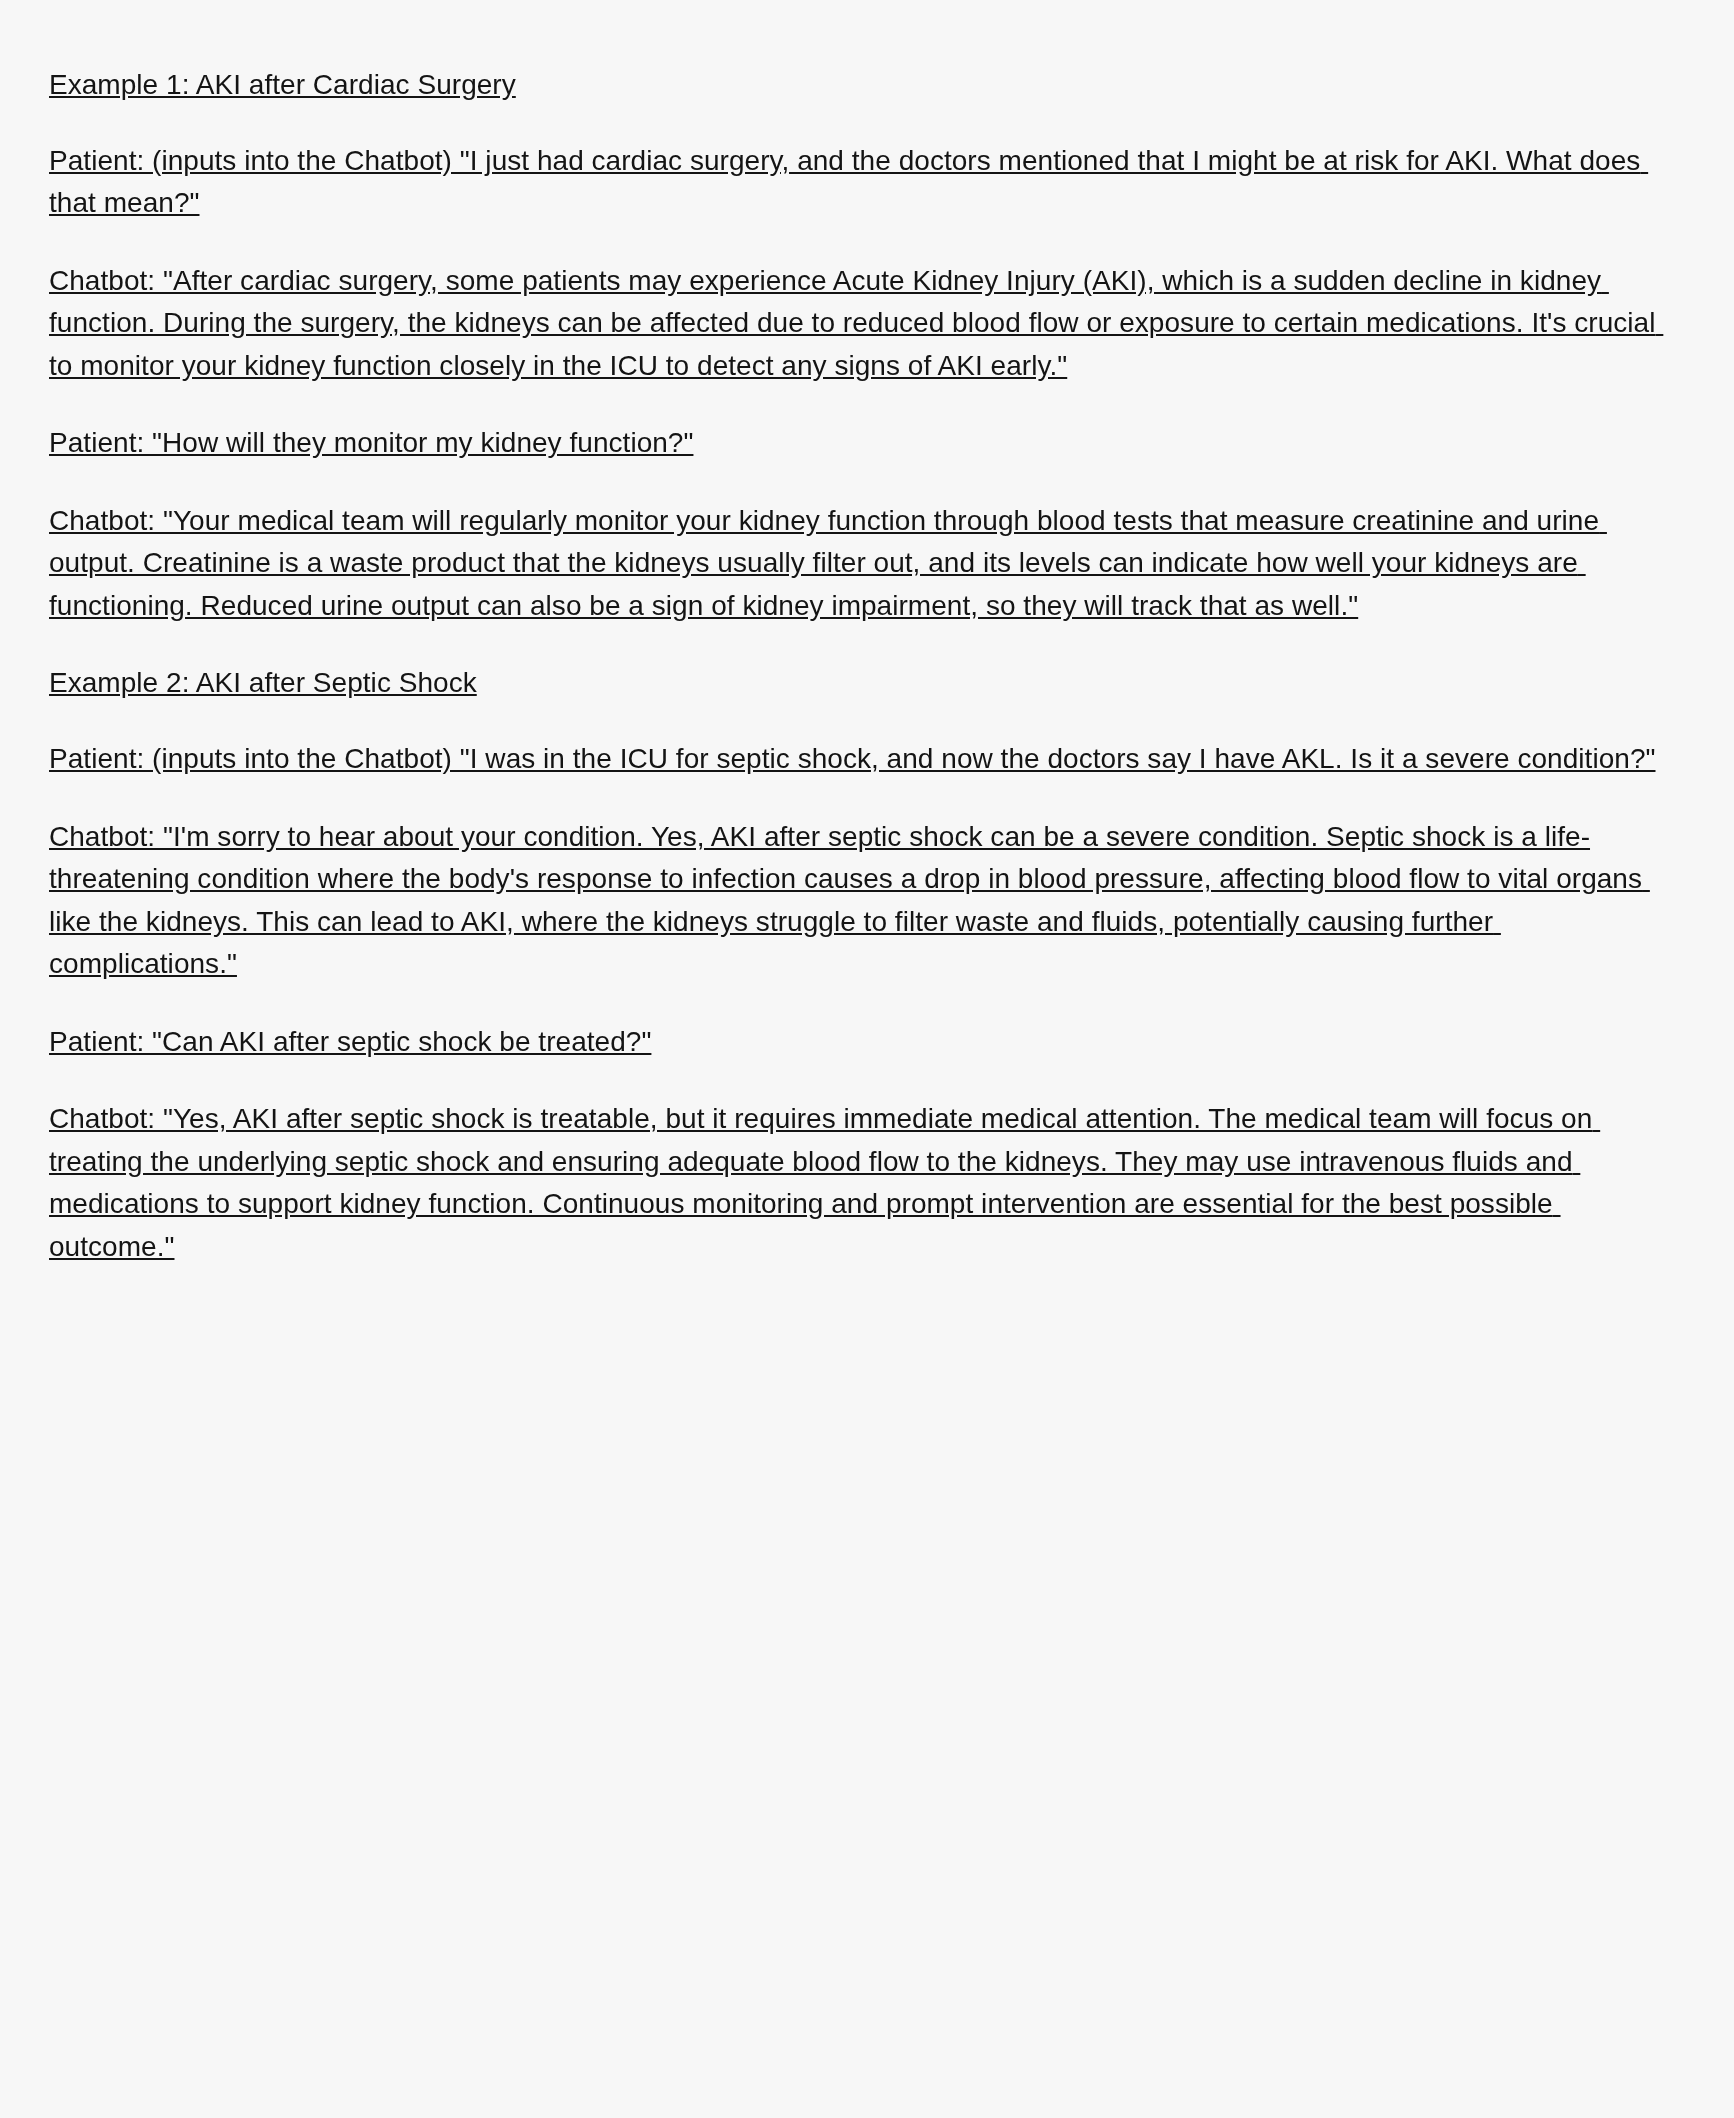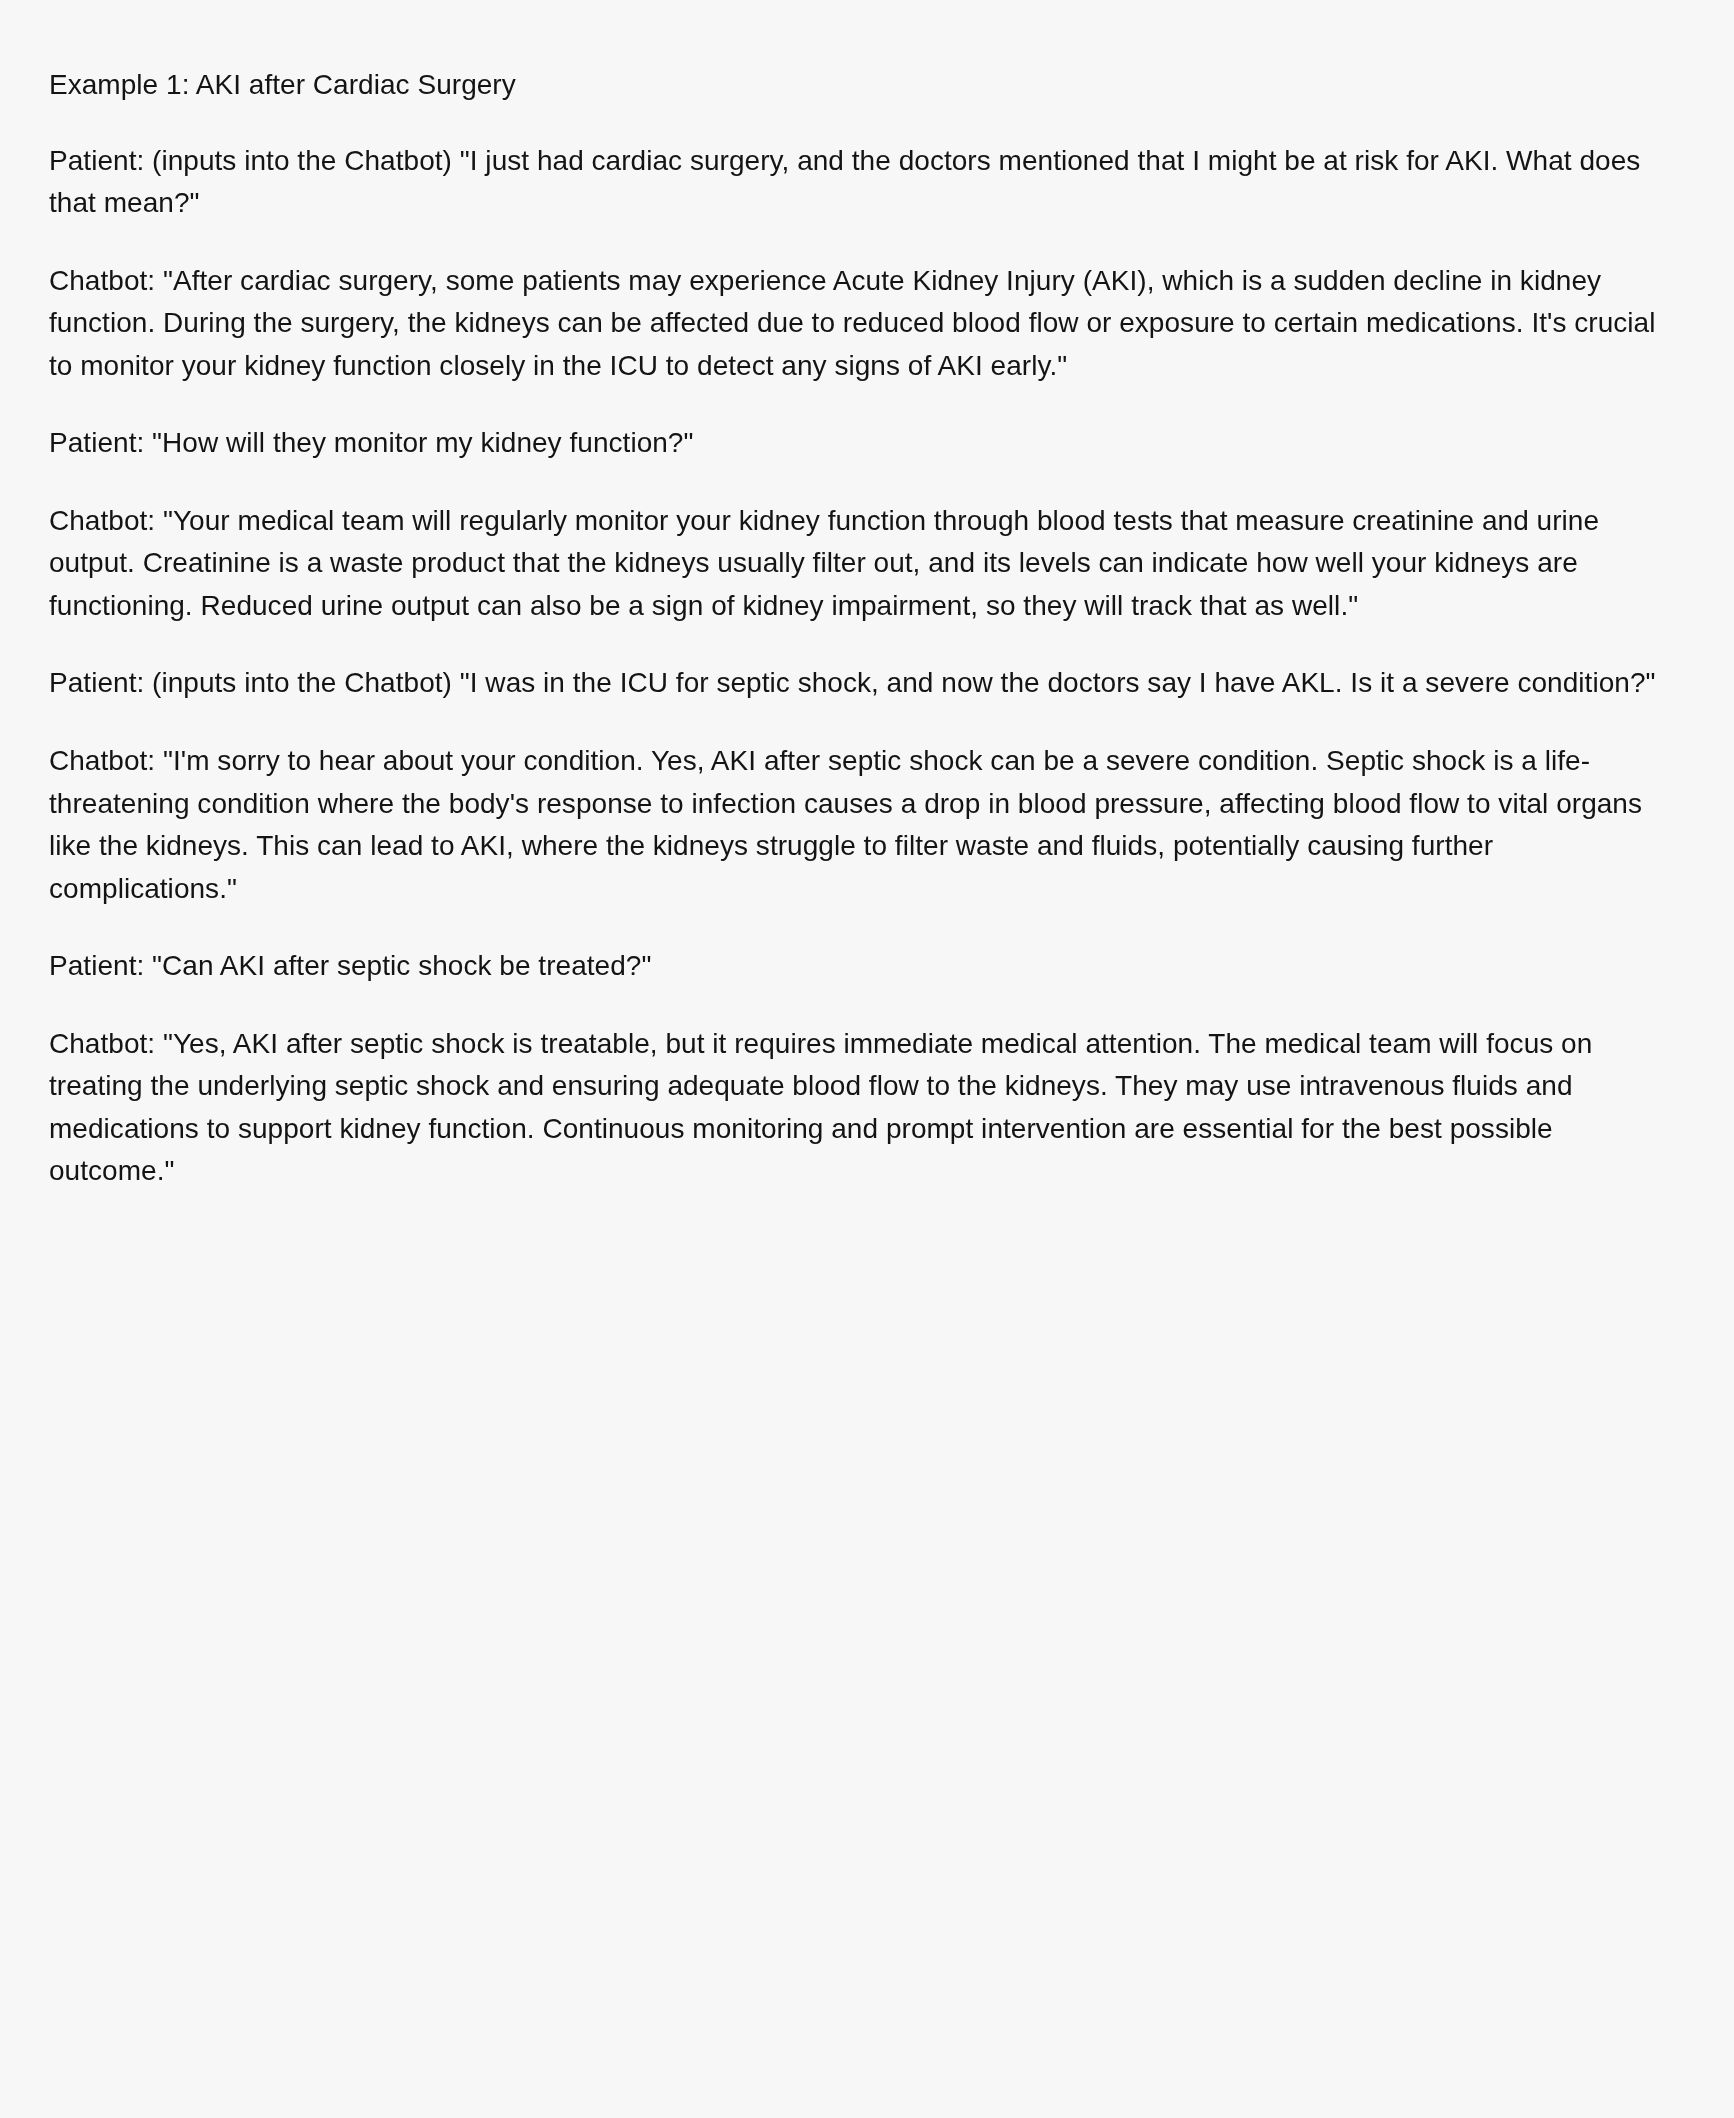--- a/index.html
+++ b/index.html
@@ -24,20 +24,21 @@
   .doc {
     max-width: 1644px;
   }
   .para {
     font-size: 28px;
     line-height: 1.52;
     letter-spacing: 0.04px;
     margin: 0 0 34px 0;
     color: #141414;
     white-space: pre-wrap;
+    text-decoration: underline;
   }
   .para.heading {
     margin-bottom: 33px;
   }
   .para.block {
     margin-bottom: 35px;
   }
   .para:last-child {
     margin-bottom: 0;
   }
@@ -51,20 +52,21 @@
     <p class="para heading">Example 1: AKI after Cardiac Surgery</p>
 
     <p class="para block">Patient: (inputs into the Chatbot) "I just had cardiac surgery, and the doctors mentioned that I might be at risk for AKI. What does that mean?"</p>
 
     <p class="para block">Chatbot: "After cardiac surgery, some patients may experience Acute Kidney Injury (AKI), which is a sudden decline in kidney function. During the surgery, the kidneys can be affected due to reduced blood flow or exposure to certain medications. It's crucial to monitor your kidney function closely in the ICU to detect any signs of AKI early."</p>
 
     <p class="para block">Patient: "How will they monitor my kidney function?"</p>
 
     <p class="para block">Chatbot: "Your medical team will regularly monitor your kidney function through blood tests that measure creatinine and urine output. Creatinine is a waste product that the kidneys usually filter out, and its levels can indicate how well your kidneys are functioning. Reduced urine output can also be a sign of kidney impairment, so they will track that as well."</p>
 
+    <p class="para heading">Example 2: AKI after Septic Shock</p>
 
     <p class="para block">Patient: (inputs into the Chatbot) "I was in the ICU for septic shock, and now the doctors say I have AKL. Is it a severe condition?"</p>
 
     <p class="para block">Chatbot: "I'm sorry to hear about your condition. Yes, AKI after septic shock can be a severe condition. Septic shock is a life-threatening condition where the body's response to infection causes a drop in blood pressure, affecting blood flow to vital organs like the kidneys. This can lead to AKI, where the kidneys struggle to filter waste and fluids, potentially causing further complications."</p>
 
     <p class="para block">Patient: "Can AKI after septic shock be treated?"</p>
 
     <p class="para block">Chatbot: "Yes, AKI after septic shock is treatable, but it requires immediate medical attention. The medical team will focus on treating the underlying septic shock and ensuring adequate blood flow to the kidneys. They may use intravenous fluids and medications to support kidney function. Continuous monitoring and prompt intervention are essential for the best possible outcome."</p>
 
   </div>

